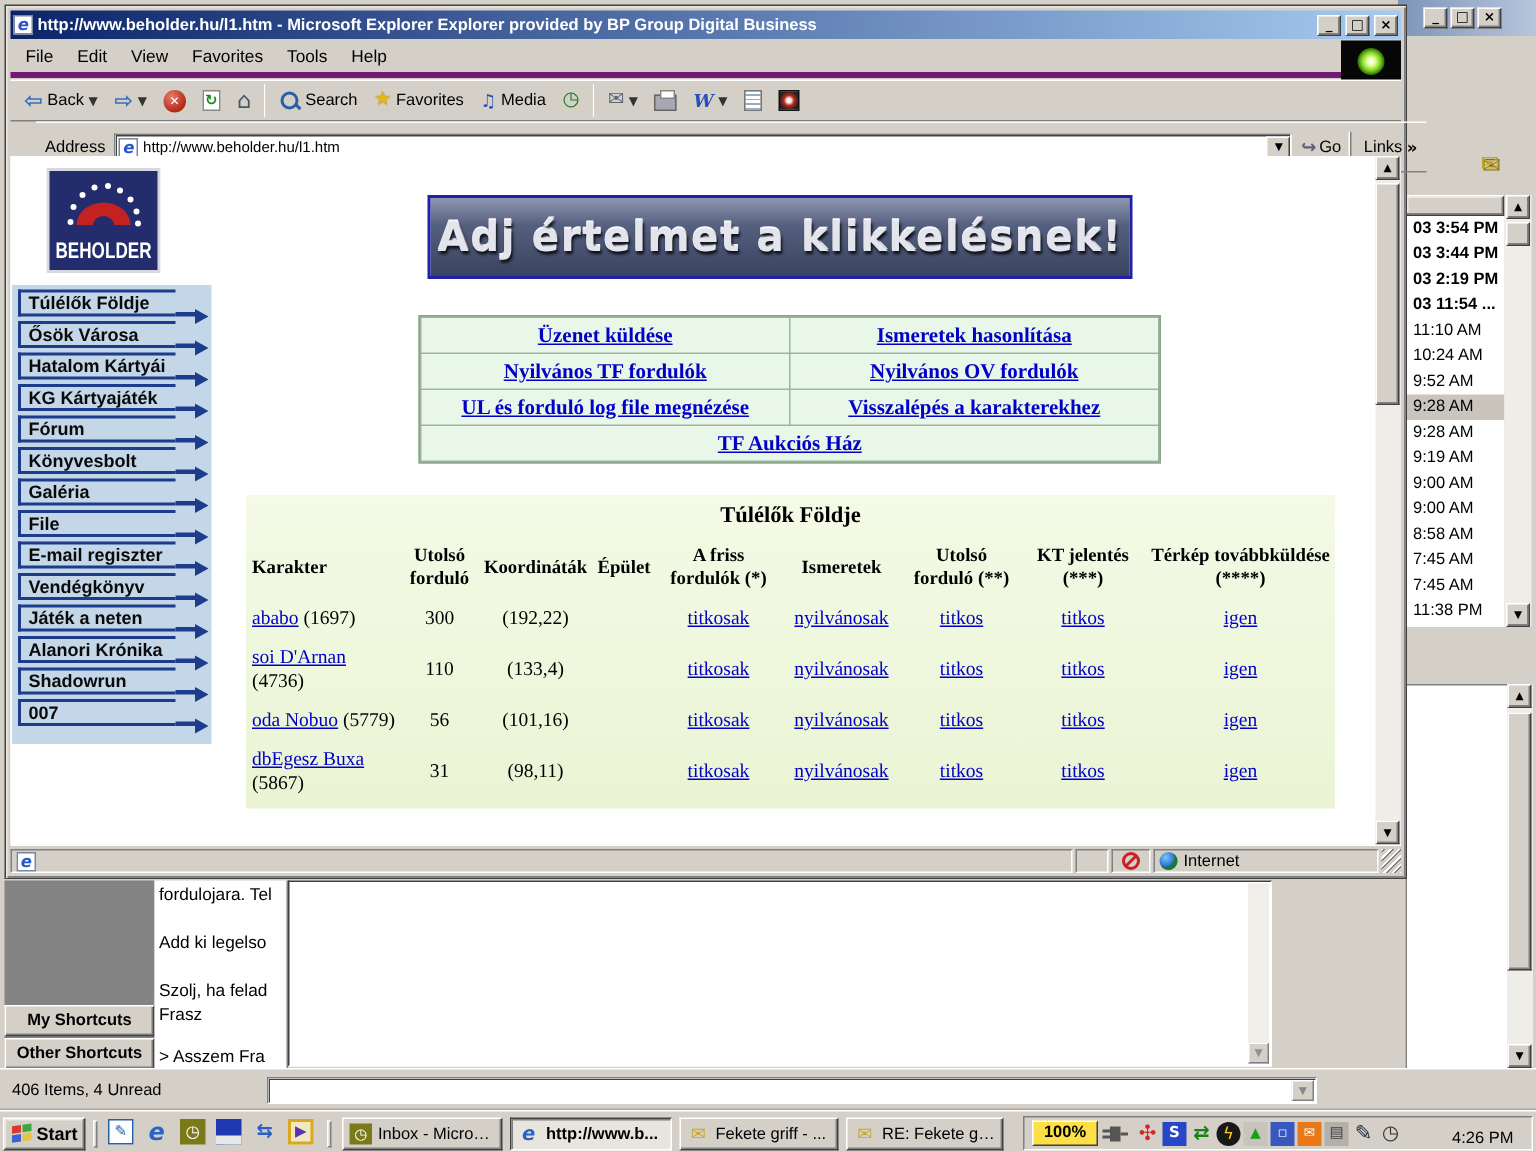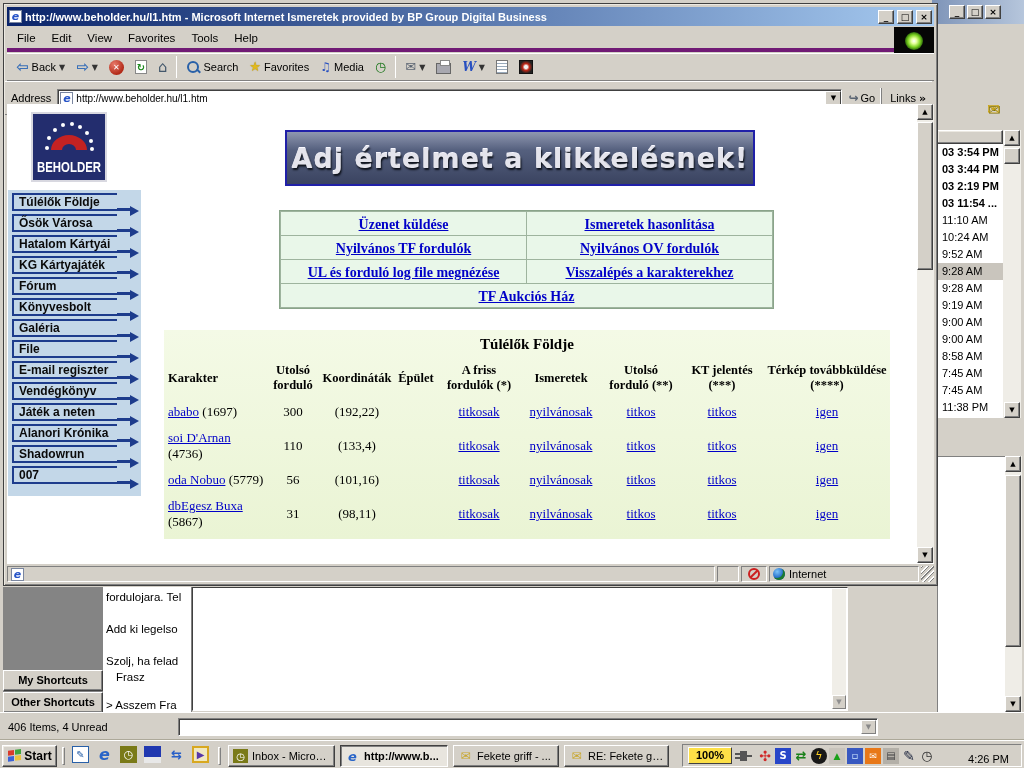--- a/index.html
+++ b/index.html
@@ -66,21 +66,21 @@
   .ic-search::after { content:''; position:absolute; left:10px; top:10px; width:5px; height:2px; background:#2860a8; transform:rotate(45deg); }
   .ic-star { font:13px/14px "DejaVu Sans",sans-serif; color:#e0b81e; text-shadow:0 0 1px #907408; }
   .ic-media { font:12px/14px "DejaVu Sans",sans-serif; color:#2850c0; }
   .ic-hist { font:13px/14px "DejaVu Sans",sans-serif; color:#207820; }
   .ic-mail { font:13px/14px "DejaVu Sans",sans-serif; color:#5a6472; }
   .ic-print { position:relative; display:inline-block; width:15px; height:11px; background:#a8a8b0; border:1px solid #666; margin-top:3px; }
   .ic-print::before { content:''; position:absolute; left:3px; top:-4px; width:8px; height:4px; background:#fff; border:1px solid #888; }
   .ic-edit { font:italic bold 12px/14px "DejaVu Serif",serif; color:#2850c0; }
   .ic-disc { display:inline-block; width:12px; height:14px; background:repeating-linear-gradient(#fff 0 2px,#9ab 2px 3px); border:1px solid #777; }
   .ic-msgr { display:inline-block; width:14px; height:14px; background:radial-gradient(circle,#f2f2f2 0 18%,#c02818 40%,#222 75%); border:1px solid #111; }
-  #ie-addr { position:absolute; left:1px; top:77px; width:927px; height:23px; border-top:1px solid #fff; border-bottom:1px solid #808080; display:flex; align-items:center; padding:16px 2px; font-size:11px; }
+  #ie-addr { position:absolute; left:20px; top:77px; width:927px; height:23px; border-top:1px solid #fff; border-bottom:1px solid #808080; display:flex; align-items:center; padding:16px 2px; font-size:11px; }
   #addr-label { padding:0 6px 0 4px; color:#000; }
   #addr-field { flex:1; height:18px; display:flex; align-items:center; gap:3px; padding-left:2px; }
   #addr-text { flex:1; font-size:10px; color:#000; white-space:nowrap; overflow:hidden; }
   #addr-drop { width:16px; height:14px; background:#d4d0c8; border:1px solid; border-color:#fff #404040 #404040 #fff; font:7px/12px "DejaVu Sans",sans-serif; text-align:center; }
   #go-btn { display:flex; align-items:center; gap:2px; padding:2px 6px; font-size:11px; }
   .ic-go { font:bold 12px/12px "DejaVu Sans",sans-serif; color:#5a6472; }
   #links-zone { display:flex; align-items:center; gap:3px; padding:0 4px 0 8px; border-left:1px solid #808080; box-shadow:-1px 0 0 #fff; height:20px; font-size:11px; }
   .chev { font:bold 11px/11px "DejaVu Sans",sans-serif; color:#000; }
 
   #ie-body { position:absolute; left:3px; top:100px; width:927px; height:459px; background:#fff; }
@@ -194,39 +194,39 @@
   <div id="ol-bar" class="abs">
     <div id="ol-bar-btns">
         <div class="ol-btn">My Shortcuts</div>
         <div class="ol-btn">Other Shortcuts</div>
       </div>
   </div>
   <div id="ol-msgcol" class="abs">
       <div class="prev-line" style="top: 4px;">fordulojara. Tel</div>
       <div class="prev-line" style="top: 36px;">Add ki legelso</div>
       <div class="prev-line" style="top: 68px;">Szolj, ha felad</div>
-      <div class="prev-line" style="top: 84px; margin-left: 10px;">Frasz</div>
+      <div class="prev-line" style="top: 84px;">Frasz</div>
       <div class="prev-line" style="top: 112px;">&gt; Asszem Fra</div>
     </div>
   <div id="ol-read" class="abs">
     <span id="ol-read-sb">
       <span id="ol-read-dn">▼</span>
     </span>
   </div>
   <div id="ol-status" class="abs">
     <span id="ol-status-text">406 Items, 4 Unread</span>
     <span id="ol-status-inset" class="inw">
       <span id="ol-status-dd">▼</span>
     </span>
   </div>
 
   <div id="ie" class="abs">
     <div id="ie-title">
       <span class="eicon">e</span>
-      <span id="ie-title-text">http://www.beholder.hu/l1.htm - Microsoft Internet Ismeretek provided by BP Group Digital Business</span>
+      <span id="ie-title-text">http://www.beholder.hu/l1.htm - Microsoft Explorer Explorer provided by BP Group Digital Business</span>
       <span class="winbtn">_</span>
       <span class="winbtn">□</span>
       <span class="winbtn">×</span>
     </div>
 
     <div id="ie-menu">
         <span id="menu-items" style="display:flex;">
           <span class="menu-item">File</span>
           <span class="menu-item">Edit</span>
           <span class="menu-item">View</span>

